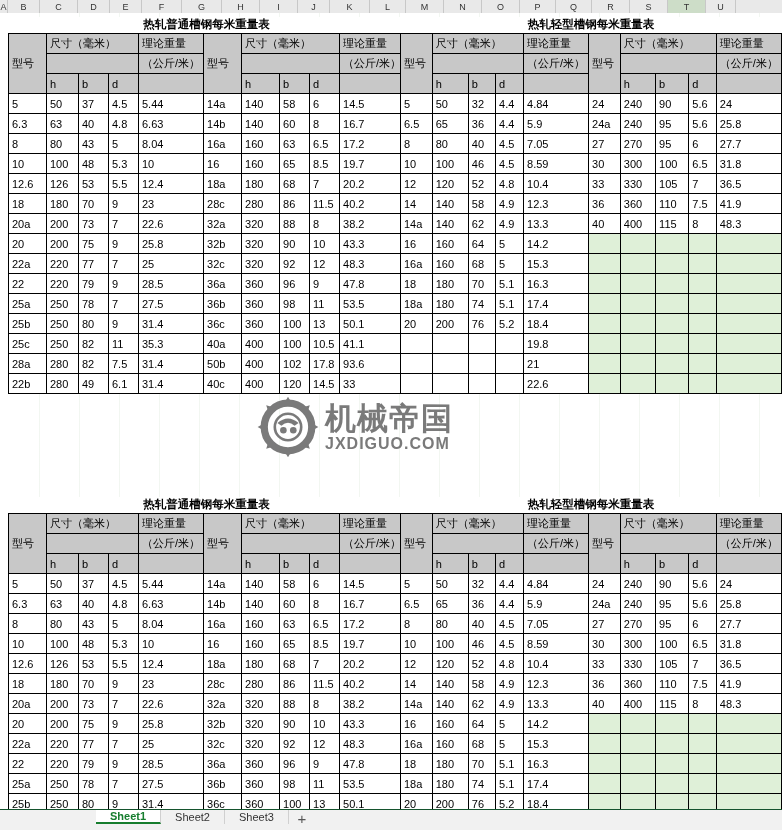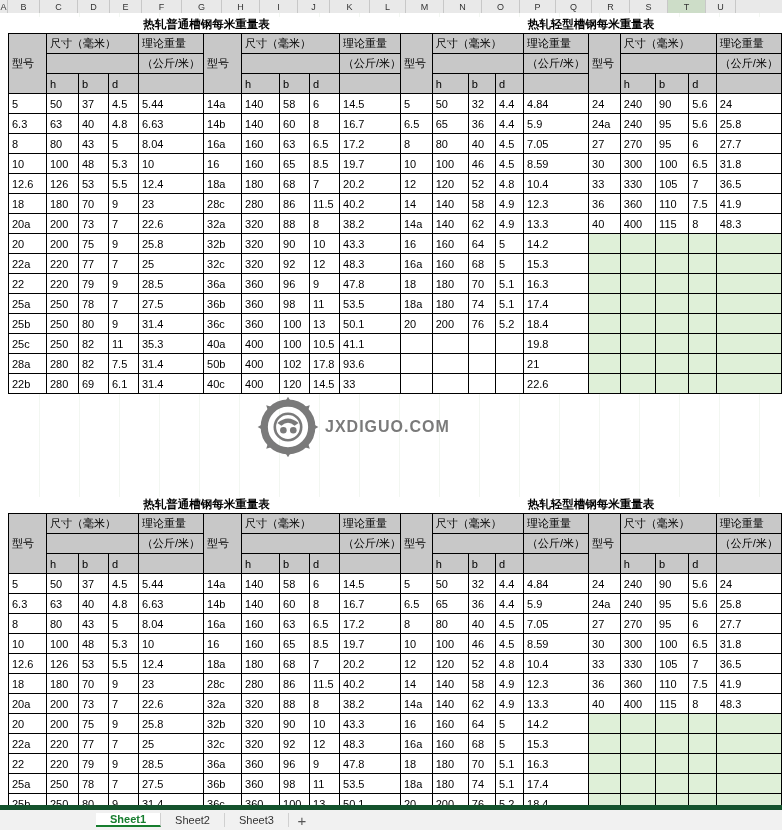--- a/index.html
+++ b/index.html
@@ -90,22 +90,22 @@
     font-family:"DejaVu Sans", sans-serif;
   }
   .wm-en{
     font-size:16px;font-weight:bold;color:#6f6f6f;
     letter-spacing:1px;line-height:18px;
   }
   
   .tabbar{
     position:absolute;left:0;right:0;bottom:0;height:20px;
     background:#f1f1f1;
-    border-top:5px solid #14532d;
-    display:flex;align-items:center;
+    border-top:1px solid #14532d;
+    display:flex;align-items:flex-start;
     font-size:11px;
   }
   .tabbar .tab{
     padding:0 14px;
     display:flex;align-items:center;
     border-right:1px solid #d0d0d0;
     color:#333;
     cursor:default;
   }
   .tabbar .tab.active{
@@ -353,21 +353,21 @@
             <td>31.4</td>
             <td>50b</td>
             <td>400</td>
             <td>102</td>
             <td>17.8</td>
             <td>93.6</td>
           </tr>
           <tr>
             <td>22b</td>
             <td>280</td>
-            <td>69</td>
+            <td>49</td>
             <td>6.1</td>
             <td>31.4</td>
             <td>40c</td>
             <td>400</td>
             <td>120</td>
             <td>14.5</td>
             <td>33</td>
           </tr>
         </tbody>
     </table>
@@ -981,20 +981,21 @@
                    M17 17 l13 4 -9 9z M83 17 l-4 13 -9-9z M17 83 l4-13 9 9z M83 83 l-13-4 9-9z"></path>
           <circle cx="50" cy="50" r="36" fill="none" stroke="#6f6f6f" stroke-width="11"></circle>
           <circle cx="50" cy="50" r="20" fill="#ffffff" stroke="#6f6f6f" stroke-width="4"></circle>
           <path d="M34 44 q16 -14 32 0 l-6 4 q-10 -9 -20 0z" fill="#6f6f6f"></path>
           <circle cx="43" cy="55" r="5" fill="#6f6f6f"></circle>
           <circle cx="58" cy="55" r="5" fill="#6f6f6f"></circle>
         </g>
       </svg>
     </div>
     <div class="wm-text">
+      <div class="wm-cn">机械帝国</div>
       <div class="wm-en">JXDIGUO.COM</div>
     </div>
   </div>
 </div>
 
 <div class="tabbar">
   <div style="width:96px"></div>
   <div id="tabs-holder" style="display:flex">
       <div class="tab active">Sheet1</div>
       <div class="tab">Sheet2</div>

